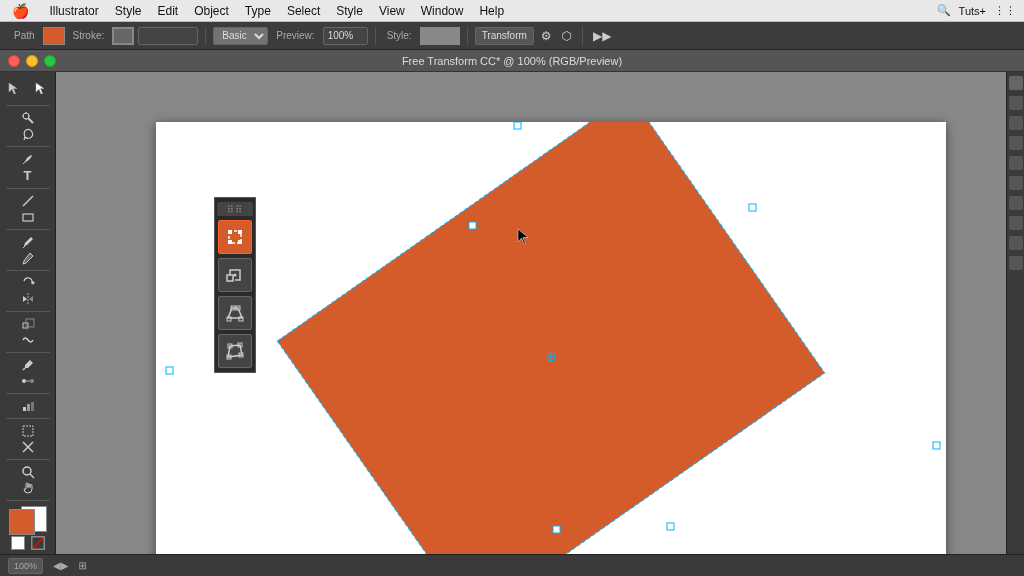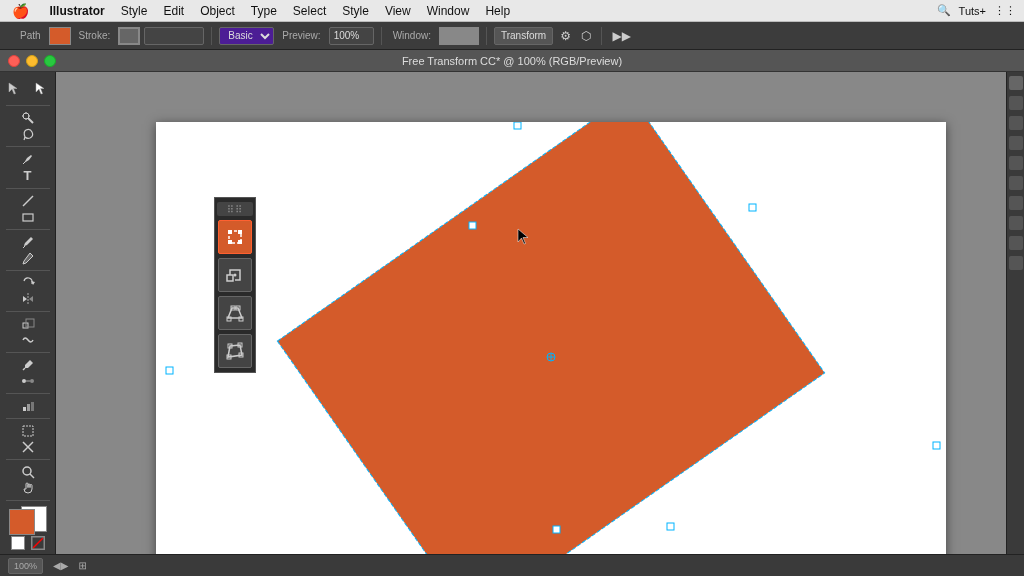--- a/index.html
+++ b/index.html
@@ -6,36 +6,36 @@
     body { width: 1024px; height: 576px; overflow: hidden; background: #1a1a1a; font-family: -apple-system, 'Lucida Grande', sans-serif; font-size: 11px; color: #ddd; user-select: none; }
 
     
     #menu-bar {
       width: 100%; height: 22px; background: #e8e8e8;
       display: flex; align-items: center;
       border-bottom: 1px solid #bbb;
       color: #111; font-size: 12px;
     }
     #menu-bar .apple-logo { padding: 0 12px; font-size: 14px; }
-    #menu-bar .app-name { font-weight: bold; padding: 0 8px; }
+    #menu-bar .app-name { font-weight: normal; padding: 0 8px; }
     #menu-bar .menu-item { padding: 0 8px; cursor: pointer; }
     #menu-bar .menu-right { margin-left: auto; display: flex; align-items: center; gap: 8px; padding-right: 8px; font-size: 11px; }
 
     
     #toolbar {
       width: 100%; height: 28px; background: #3c3c3c;
-      display: flex; align-items: center; gap: 4px; padding: 0 16px;
+      display: flex; align-items: center; gap: 4px; padding: 0 10px;
       border-bottom: 1px solid #222;
     }
     .toolbar-label { color: #aaa; font-size: 10px; padding: 0 4px; }
     .toolbar-swatch { width: 22px; height: 18px; background: #d45b2a; border: 1px solid #888; cursor: pointer; }
     .toolbar-btn { background: #555; border: 1px solid #666; color: #ddd; font-size: 10px; height: 18px; padding: 0 6px; cursor: pointer; border-radius: 2px; }
     .toolbar-input { background: #444; border: 1px solid #666; color: #ddd; font-size: 10px; height: 18px; width: 50px; padding: 0 4px; border-radius: 2px; }
     .toolbar-sep { width: 1px; height: 18px; background: #555; margin: 0 3px; }
-    .toolbar-dropdown { background: #4c1d95; border: 1px solid #666; color: #ddd; font-size: 10px; height: 18px; padding: 0 4px; cursor: pointer; border-radius: 2px; }
+    .toolbar-dropdown { background: #737373; border: 1px solid #666; color: #ddd; font-size: 10px; height: 18px; padding: 0 4px; cursor: pointer; border-radius: 2px; }
     .toolbar-icon-btn { background: none; border: none; color: #ccc; font-size: 12px; cursor: pointer; padding: 0 3px; }
 
     
     #title-bar {
       width: 100%; height: 22px; background: #555;
       display: flex; align-items: center; justify-content: center;
       font-size: 11px; color: #ddd;
       border-bottom: 1px solid #333;
     }
     #title-bar .traffic-lights { position: absolute; left: 8px; display: flex; gap: 6px; align-items: center; }
@@ -150,21 +150,21 @@
   <span class="toolbar-label">Stroke:</span>
   <div class="toolbar-swatch" style="background:#666; border:2px solid #888;"></div>
   <input class="toolbar-input" value="" style="width: 60px;">
   <div class="toolbar-sep"></div>
   <select class="toolbar-dropdown">
     <option>Basic</option>
   </select>
   <span class="toolbar-label">Preview:</span>
   <input class="toolbar-input" style="width: 45px;" value="100%">
   <div class="toolbar-sep"></div>
-  <span class="toolbar-label">Window:</span>
+  <span class="toolbar-label">Style:</span>
   <div class="toolbar-swatch" style="background:#888; width:40px;"></div>
   <div class="toolbar-sep"></div>
   <button class="toolbar-btn">Transform</button>
   <span class="toolbar-icon-btn">⚙</span>
   <span class="toolbar-icon-btn">⬡</span>
   <div class="toolbar-sep"></div>
   <span class="toolbar-icon-btn">▶▶</span>
 </div>
 
 <div id="title-bar" style="position:relative;">

